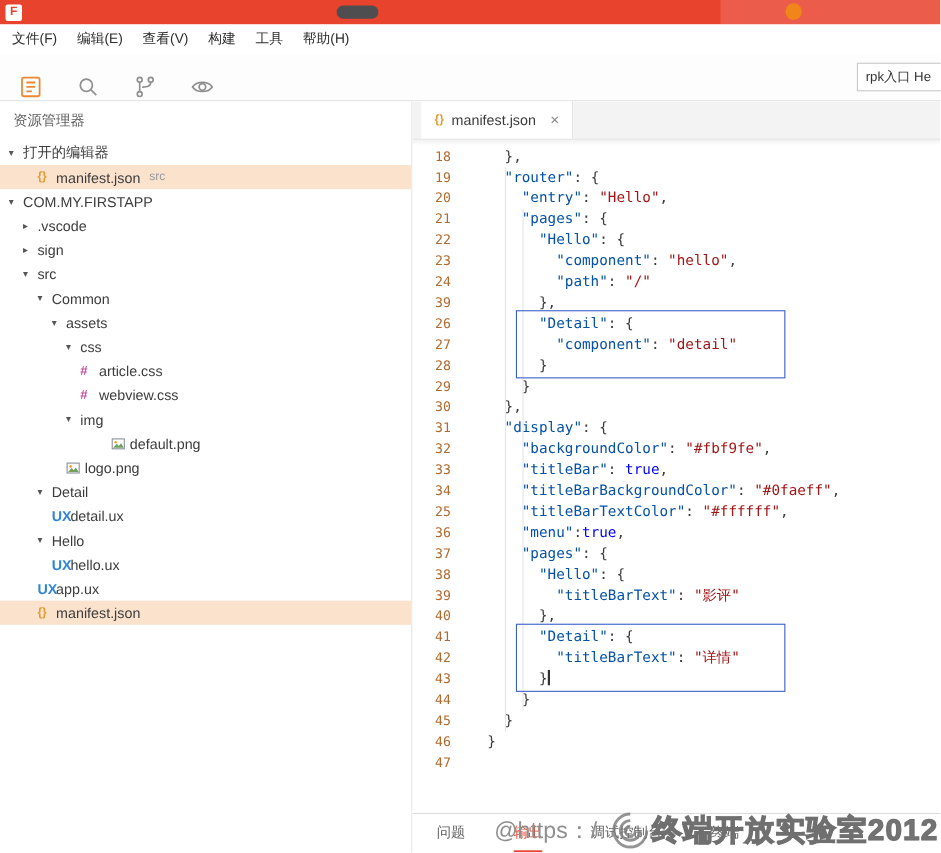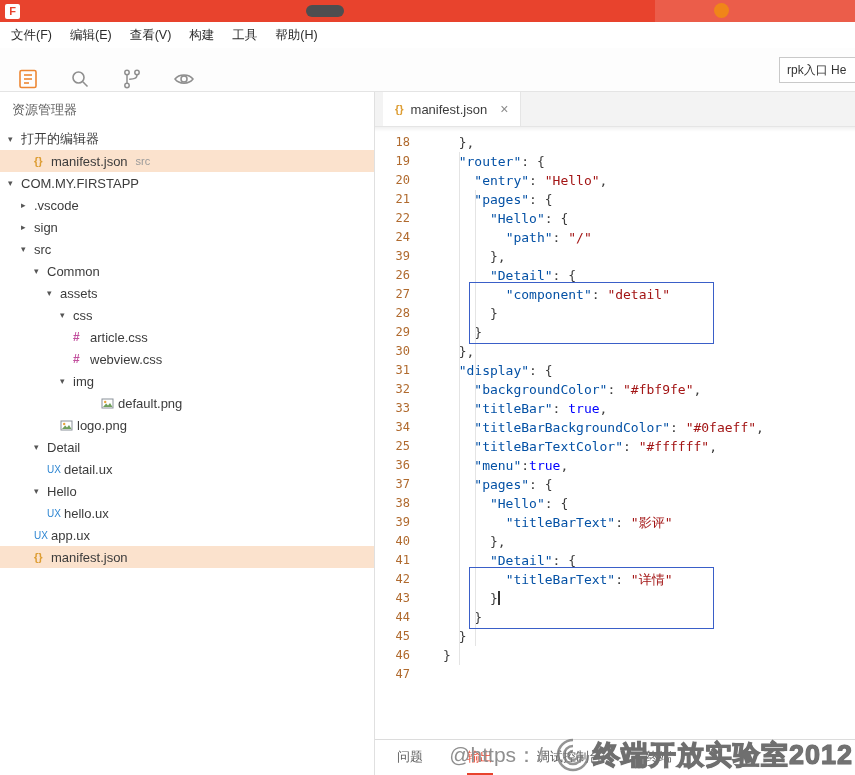--- a/index.html
+++ b/index.html
@@ -26,21 +26,21 @@
   
   .main{display:flex;height:683px}
   .sidebar{width:375px;border-right:1px solid #e0e0e0;background:#fff;flex:none;overflow:hidden}
   .side-header{font-size:13px;color:#5f5f5f;padding:9px 0 9px 12px}
   .tree-row{height:22px;display:flex;align-items:center;font-size:13px;color:#3c3c3c;white-space:nowrap;cursor:pointer}
   .tree-row.selected{background:#fbe2cd}
   .arrow{width:13px;font-size:9px;color:#555;flex:none;text-align:left}
   .ic{width:17px;flex:none;display:inline-flex;align-items:center}
   .ic-json{color:#dd9d33;font-weight:bold;font-size:11px}
   .ic-css{color:#c2509e;font-weight:bold;font-size:12px}
-  .ic-ux{color:#2e86d2;font-weight:normal;font-size:10px}
+  .ic-ux{color:#2e86d2;font-weight:bold;font-size:13px}
   .hint{color:#9a9a9a;font-size:11px;margin-left:8px}
 
   
   .editor{flex:1;position:relative;background:#fff;overflow:hidden}
   .tabbar{height:35px;background:#f3f3f3;border-bottom:1px solid #e5e5e5;display:flex;padding-left:8px}
   .tab{background:#fff;display:flex;align-items:center;padding:0 12px;gap:7px;font-size:13px;color:#3c3c3c;border-right:1px solid #e5e5e5;cursor:pointer}
   .tab .tico{color:#dd9d33;font-weight:bold;font-size:11px}
   .tab-close{color:#8a8a8a;font-size:14px;margin-left:6px}
   .code{position:absolute;top:35px;bottom:36px;left:0;right:0;overflow:hidden;font-family:"DejaVu Sans Mono","Liberation Mono",monospace;padding-top:6px}
   .code::before{content:"";position:absolute;top:0;left:0;right:0;height:5px;background:linear-gradient(rgba(0,0,0,0.06),transparent);pointer-events:none}
@@ -244,20 +244,24 @@
         </div>
         <div class="cl">
           <span class="ln">21</span>
           <span class="lt"><span class="tk-p">    </span><span class="tk-k">"pages"</span><span class="tk-p">: {</span></span>
         </div>
         <div class="cl">
           <span class="ln">22</span>
           <span class="lt"><span class="tk-p">      </span><span class="tk-k">"Hello"</span><span class="tk-p">: {</span></span>
         </div>
         <div class="cl">
+          <span class="ln">23</span>
+          <span class="lt"><span class="tk-p">        </span><span class="tk-k">"component"</span><span class="tk-p">: </span><span class="tk-s">"hello"</span><span class="tk-p">,</span></span>
+        </div>
+        <div class="cl">
           <span class="ln">24</span>
           <span class="lt"><span class="tk-p">        </span><span class="tk-k">"path"</span><span class="tk-p">: </span><span class="tk-s">"/"</span></span>
         </div>
         <div class="cl">
           <span class="ln">39</span>
           <span class="lt"><span class="tk-p">      },</span></span>
         </div>
         <div class="cl">
           <span class="ln">26</span>
           <span class="lt"><span class="tk-p">      </span><span class="tk-k">"Detail"</span><span class="tk-p">: {</span></span>

